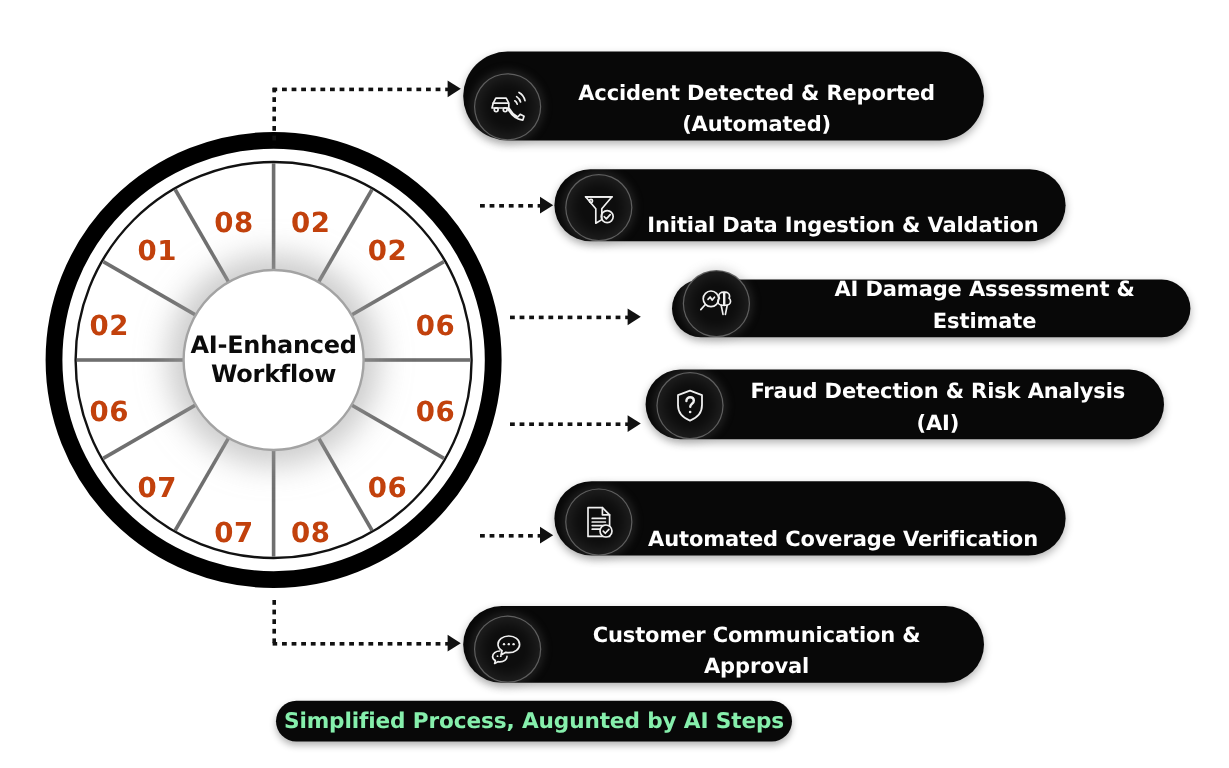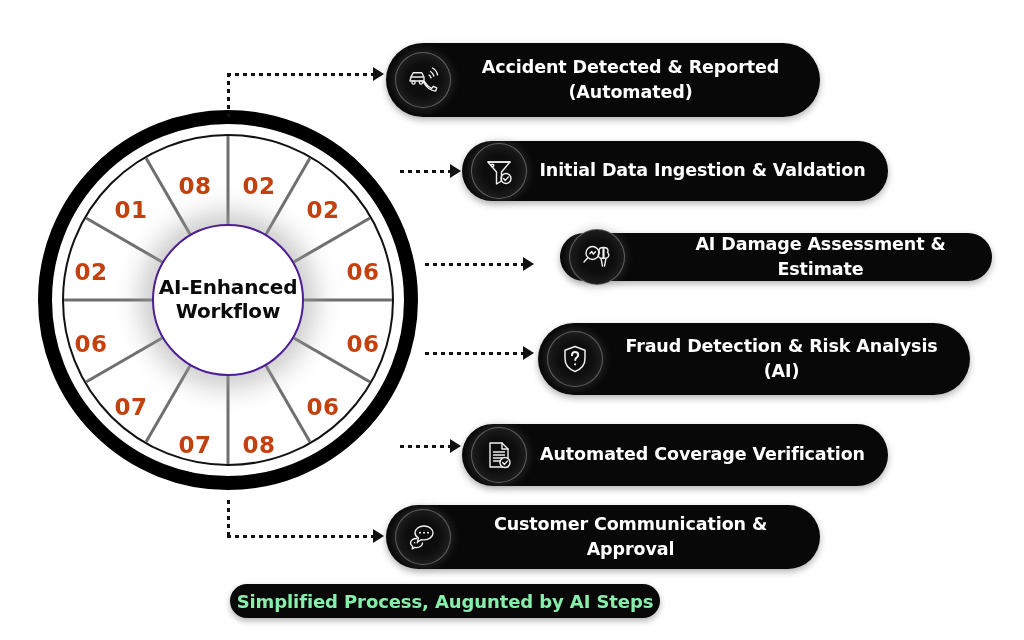--- a/index.html
+++ b/index.html
@@ -38,21 +38,21 @@
     background: #6f6f6f;
     transform-origin: 50% 0%;
   }
   .wheel-hub {
     position: absolute;
     left: 50%; top: 50%;
     width: 152px; height: 152px;
     margin-left: -76px; margin-top: -76px;
     border-radius: 50%;
     background: #fff;
-    border: 2px solid #4c1d95;
+    border: 2px solid #a3a3a3;
     box-shadow: 0 0 26px 12px rgba(160,160,160,0.55);
     display: flex; align-items: center; justify-content: center;
     z-index: 6;
   }
   .wheel-hub-label {
     text-align: center;
     font-weight: 700;
     font-size: 20px;
     line-height: 1.18;
     color: #0b0b0b;
@@ -68,21 +68,21 @@
     z-index: 5;
     letter-spacing: 0.5px;
   }
 
   
   .pill {
     position: absolute;
     background: #080808;
     border-radius: 999px;
     display: flex;
-    align-items: center;
+    align-items: flex-end;
     box-shadow: 0 3px 7px rgba(0,0,0,0.30);
   }
   .pill-icon {
     flex: 0 0 auto;
     width: 56px; height: 56px;
     margin-left: 9px;
     border-radius: 50%;
     border: 1.5px solid rgba(255,255,255,0.34);
     background: #0d0d0d;
     display: flex; align-items: center; justify-content: center;
@@ -253,32 +253,32 @@
         <path d="M22 6.5c-2.4 0-4 1.6-4 3.4 0 .6.2 1.1.5 1.6-.8.6-1.3 1.5-1.3 2.5 0 1.9 1.8 3.4 4 3.4h1V6.5z"></path>
         <path d="M23 6.5c2.4 0 4 1.6 4 3.4 0 .6-.2 1.1-.5 1.6.8.6 1.3 1.5 1.3 2.5 0 1.9-1.8 3.4-4 3.4h-1V6.5z"></path>
         <path d="M22.5 9.5v8"></path>
         <path d="M20 17.4l1.5 7.6"></path>
           <path d="M25 17.4L23.5 25"></path>
       </svg>
     </div>
     <div class="pill-label">AI Damage Assessment &amp; Estimate</div>
   </div>
 
-  <div class="pill" style="left:538px; top:323px; width:432px; height:72px;">
+  <div class="pill" style="left:538px; top:308px; width:432px; height:58px;">
     <div class="pill-icon">
       <svg width="32" height="32" viewBox="0 0 32 32" fill="none" stroke="#f0f0f0" stroke-width="1.5" stroke-linecap="round" stroke-linejoin="round">
         <path d="M16 3.5l10 3.8v8.2c0 6.3-4.3 10.8-10 13-5.7-2.2-10-6.7-10-13V7.3z"></path>
         <path d="M13 12.2c0-1.8 1.4-3.1 3.1-3.1 1.8 0 3.1 1.2 3.1 2.9 0 2.6-3 2.4-3 5" stroke-width="2"></path>
         <circle cx="16.1" cy="21.3" r="1.1" fill="#f0f0f0" stroke="none"></circle>
       </svg>
     </div>
     <div class="pill-label">Fraud Detection &amp; Risk Analysis (AI)</div>
   </div>
 
-  <div class="pill" style="left:462px; top:424px; width:426px; height:62px;">
+  <div class="pill" style="left:462px; top:401px; width:426px; height:62px;">
     <div class="pill-icon">
       <svg width="32" height="32" viewBox="0 0 32 32" fill="none" stroke="#f0f0f0" stroke-width="1.4" stroke-linecap="round" stroke-linejoin="round">
         <path d="M7 4h12l6 6v18H7z"></path>
         <path d="M19 4v6h6"></path>
         <path d="M10.5 13h11"></path>
           <path d="M10.5 16h11"></path>
           <path d="M10.5 19h11"></path>
           <path d="M10.5 22h7"></path>
         <circle cx="22" cy="23.5" r="5" fill="#0d0d0d"></circle>
         <path d="M19.7 23.6l1.7 1.8 3-3.3"></path>

